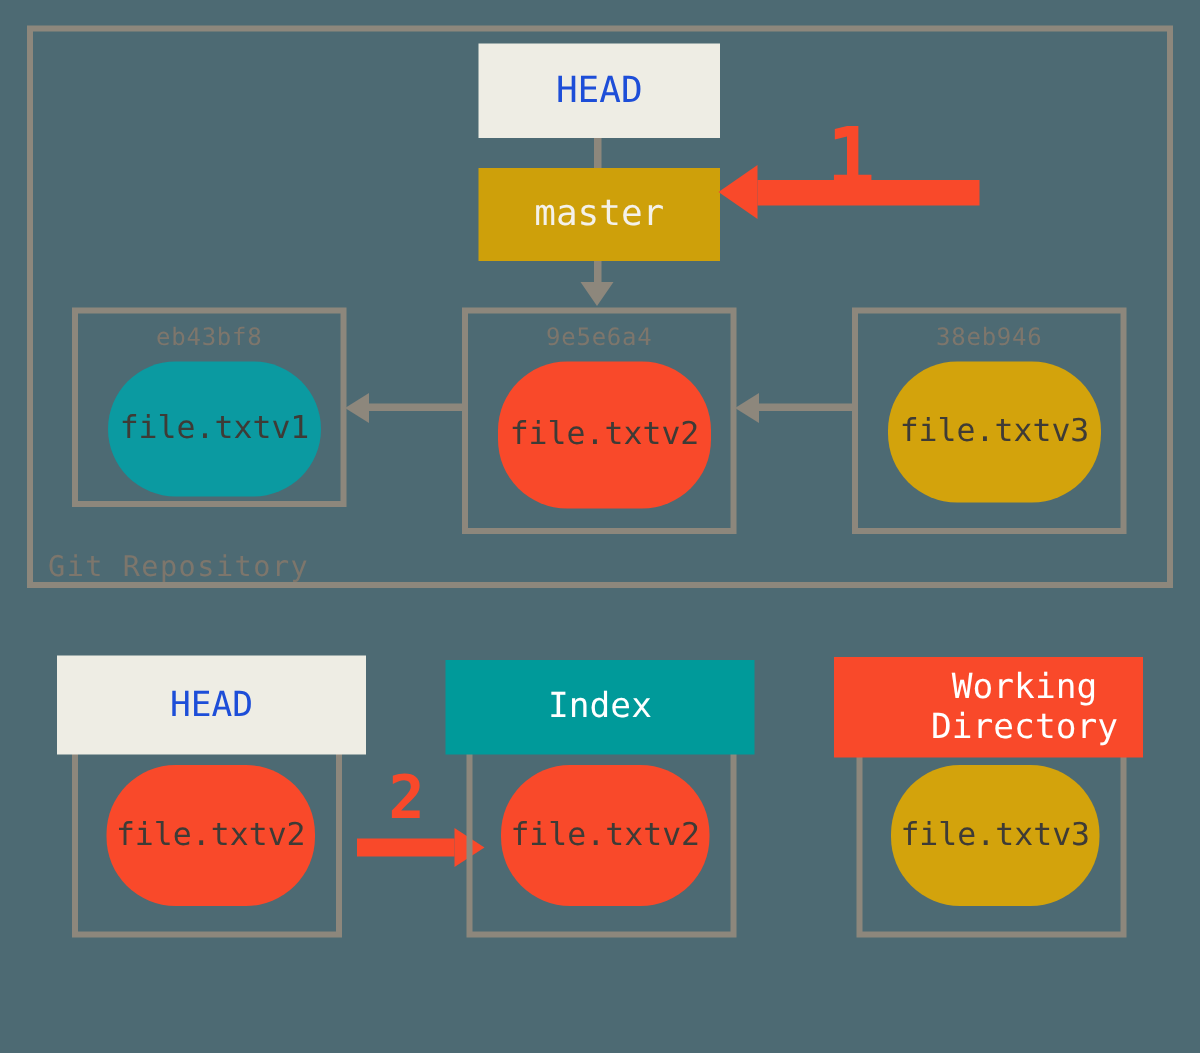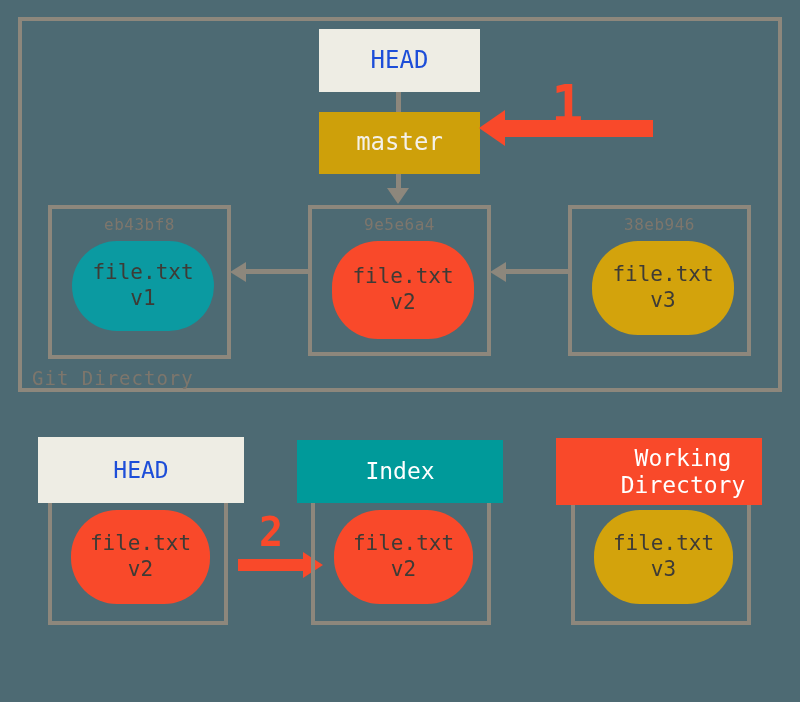--- a/index.html
+++ b/index.html
@@ -77,21 +77,21 @@
     right: 0;
     top: 6px;
     text-align: center;
     font-size: 16px;
     color: #7d766c;
     letter-spacing: 0.5px;
   }
   .blob {
     position: absolute;
     display: flex;
-    flex-direction: column;
+    flex-direction: row;
     align-items: center;
     justify-content: center;
     border-radius: 46px;
     color: #3e3b36;
     font-size: 21px;
     line-height: 1.22;
     text-align: center;
   }
   .blob-teal   { background: #0b9aa1; }
   .blob-orange { background: #f9492a; }
@@ -155,40 +155,40 @@
     letter-spacing: 1px;
     white-space: nowrap;
   }
 </style>
 </head>
 <body>
 
 <div id="stage">
 
   <div class="repo-frame"></div>
-  <div class="repo-label">Git Directory</div>
+  <div class="repo-label">Git Repository</div>
 
   <div class="label-box lb-head" style="left:319px; top:29px; width:161px; height:63px; font-size:24px;">
     <span>HEAD</span>
   </div>
 
   <div class="gline" style="left:396px; top:92px; width:5px; height:20px;"></div>
 
   <div class="label-box lb-master" style="left:319px; top:112px; width:161px; height:62px; font-size:24px;">
     <span>master</span>
   </div>
 
   <div class="gline" style="left:396px; top:174px; width:5px; height:18px;"></div>
   <div class="garrow-down" style="left:387px; top:188px;"></div>
 
   <div class="step-num step-1" style="left:551px; top:78px;">1</div>
   <div class="rline" style="left:505px; top:120px; width:148px; height:17px;"></div>
   <div class="rarrow-left" style="left:479px; top:110px;"></div>
 
-  <div class="commit-box" style="left:48px; top:205px; width:183px; height:154px;">
+  <div class="commit-box" style="left:48px; top:205px; width:183px; height:133px;">
     <div class="commit-hash">eb43bf8</div>
     <div class="blob blob-teal" style="left:20px; top:32px; width:142px; height:90px;">
       <span>file.txt</span>
       <span>v1</span>
     </div>
   </div>
 
   <div class="gline" style="left:246px; top:269px; width:64px; height:5px;"></div>
   <div class="garrow-left" style="left:230px; top:262px;"></div>
 

